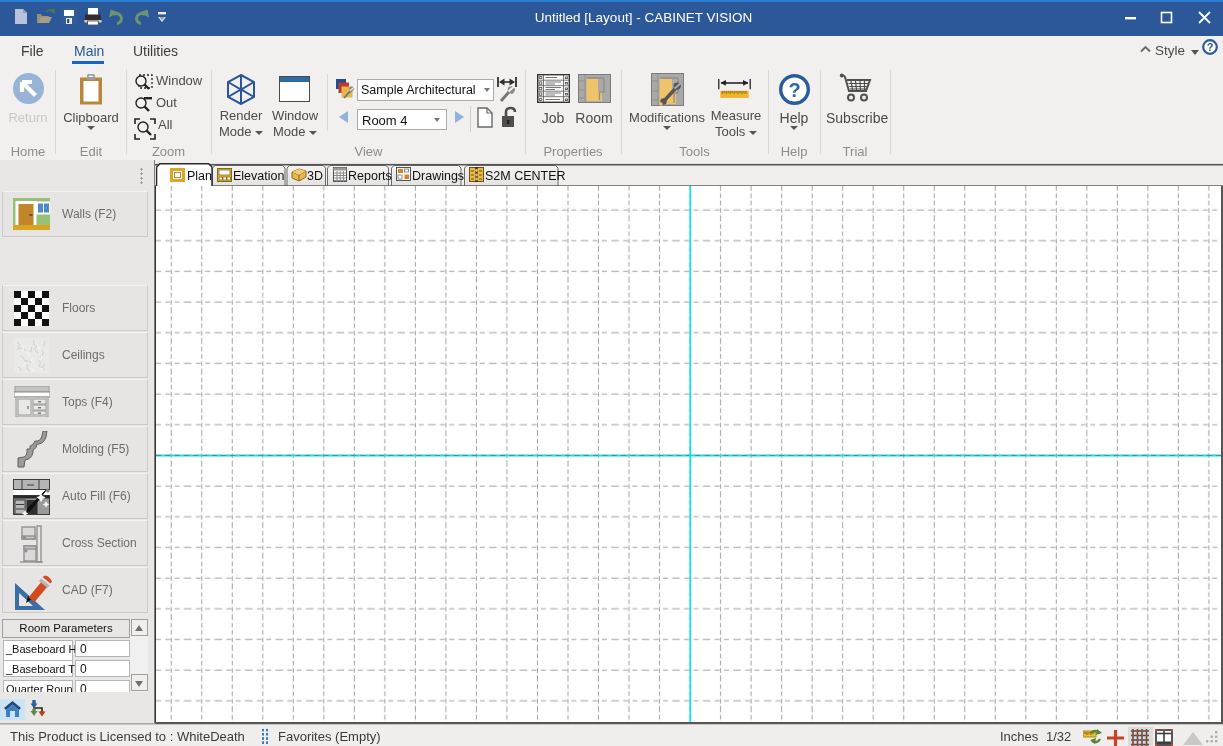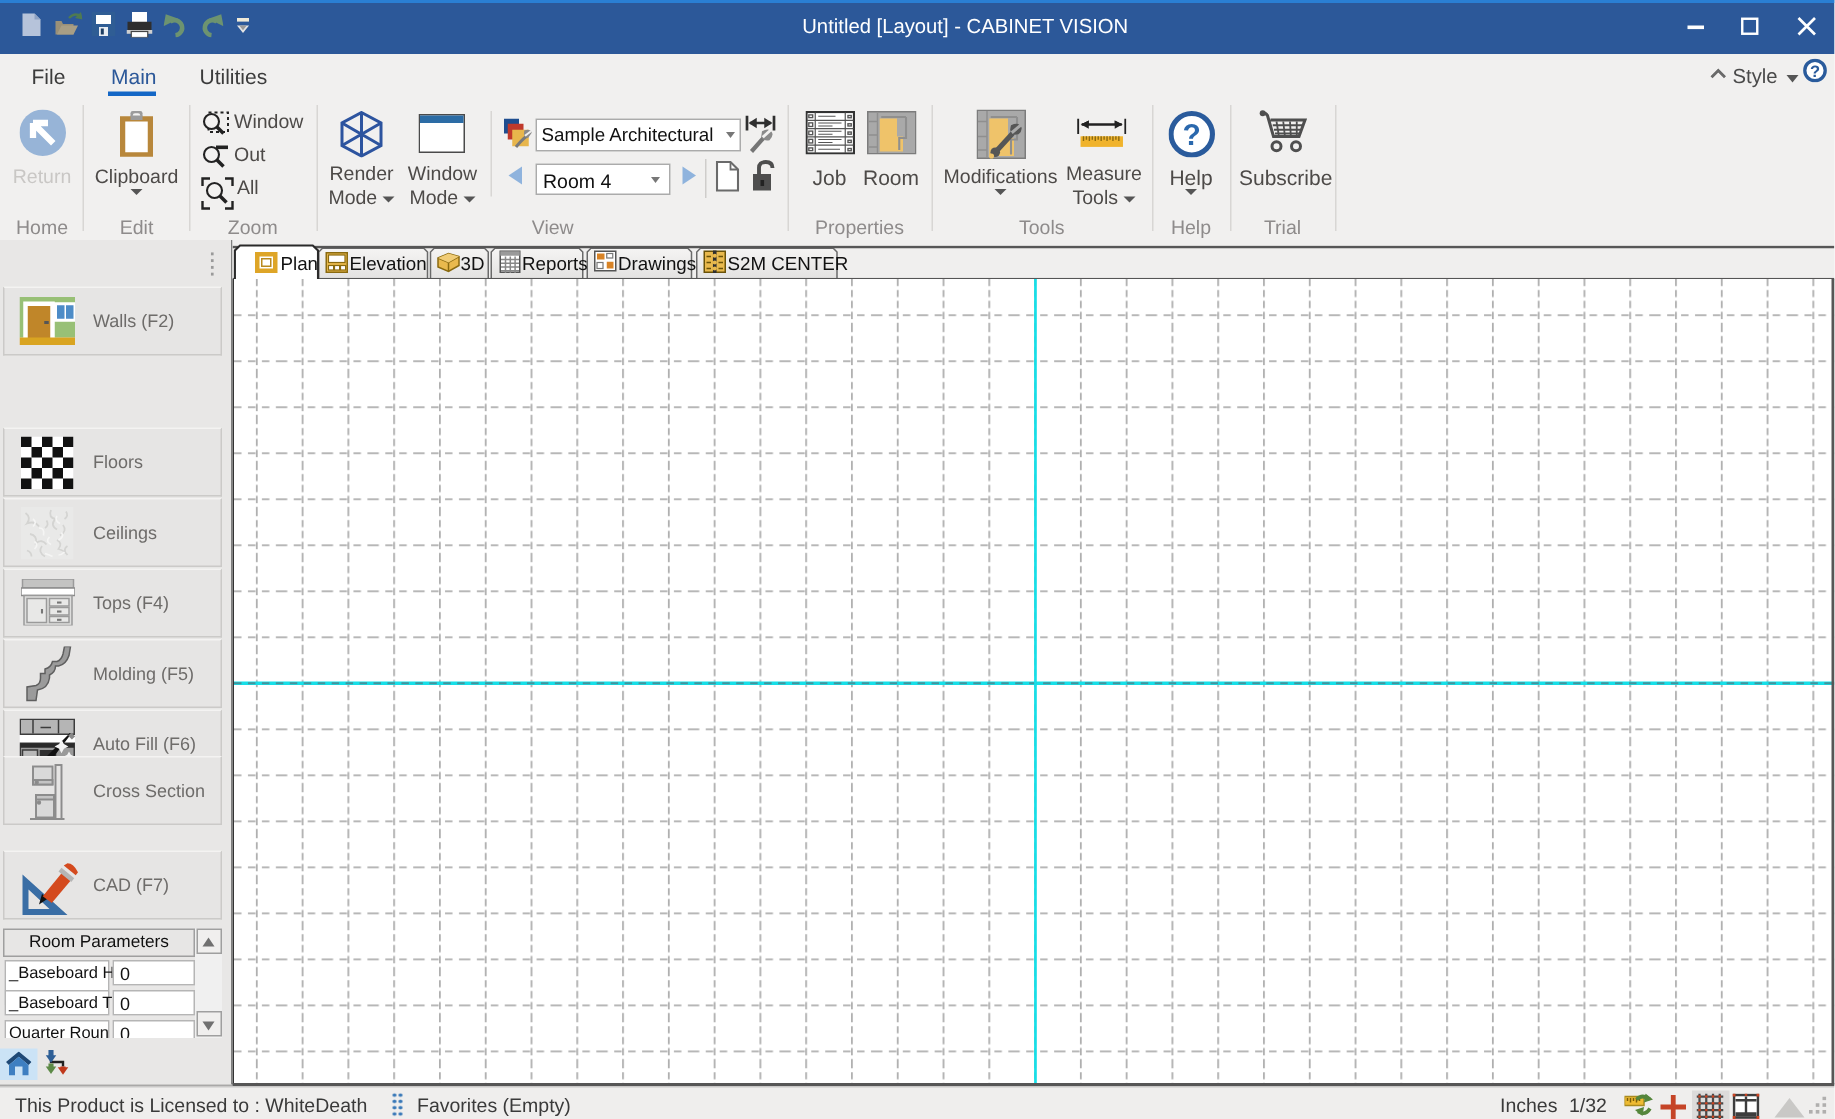--- a/index.html
+++ b/index.html
@@ -363,21 +363,21 @@
         <path d="M33.5 10.5 L36 13" stroke="#888" stroke-width="3"></path>
         <g fill="#f2f2f2">
           <path d="M28 14 l1.6 3 3 1.6 -3 1.6 -1.6 3 -1.6 -3 -3 -1.6 3 -1.6 Z"></path>
           <path d="M33 22 l1.2 2.2 2.2 1.2 -2.2 1.2 -1.2 2.2 -1.2 -2.2 -2.2 -1.2 2.2 -1.2 Z"></path>
           <path d="M12 31 l1.2 2.2 2.2 1.2 -2.2 1.2 -1.2 2.2 -1.2 -2.2 -2.2 -1.2 2.2 -1.2 Z"></path>
         </g>
       </svg>
       <div class="lab">Auto Fill (F6)</div>
     </div>
 
-    <div class="sbtn" style="top:344px;">
+    <div class="sbtn" style="top:360px;">
       <svg class="abs" style="left:16px;top:4px;" width="26" height="38" viewBox="0 0 26 38">
         <g fill="none" stroke="#8c8c8c" stroke-width="1.3">
           <rect x="18" y="1" width="4" height="36"></rect>
           <rect x="3" y="2" width="13" height="12" fill="#d9d9d9"></rect>
           <rect x="3" y="11" width="13" height="3" fill="#c4c4c4"></rect>
           <circle cx="5.5" cy="12.5" r="0.8" fill="#777"></circle>
           <rect x="5" y="21" width="12" height="15" fill="#d9d9d9"></rect>
           <rect x="5" y="21" width="12" height="3" fill="#c4c4c4"></rect>
           <circle cx="7" cy="26" r="0.8" fill="#777"></circle>
           <path d="M1 37 L24 37"></path>

